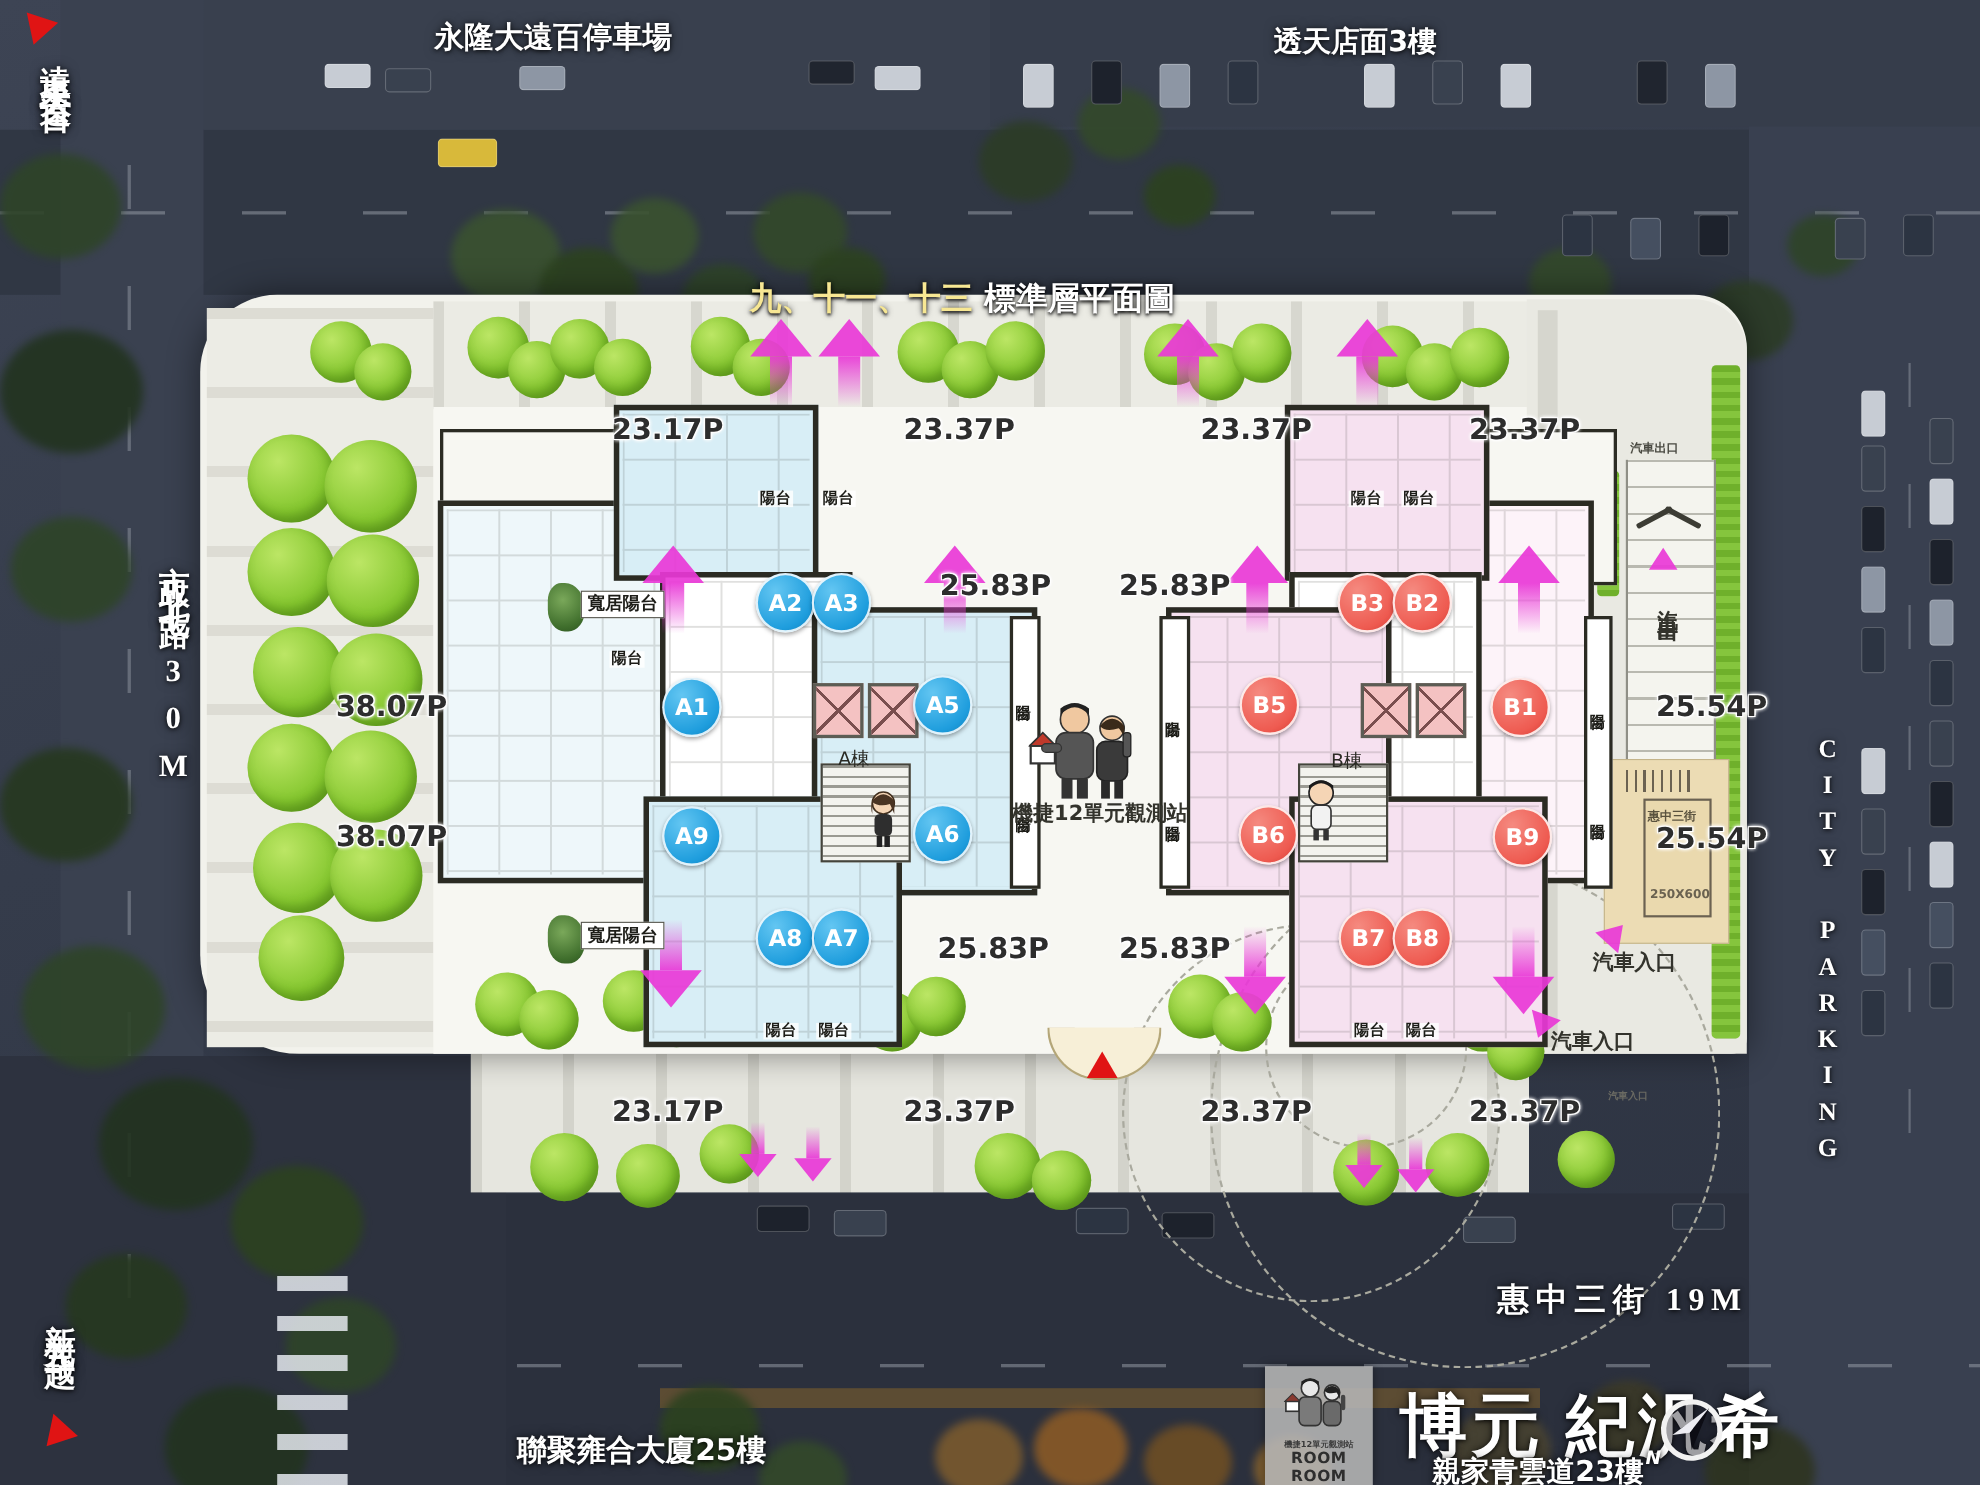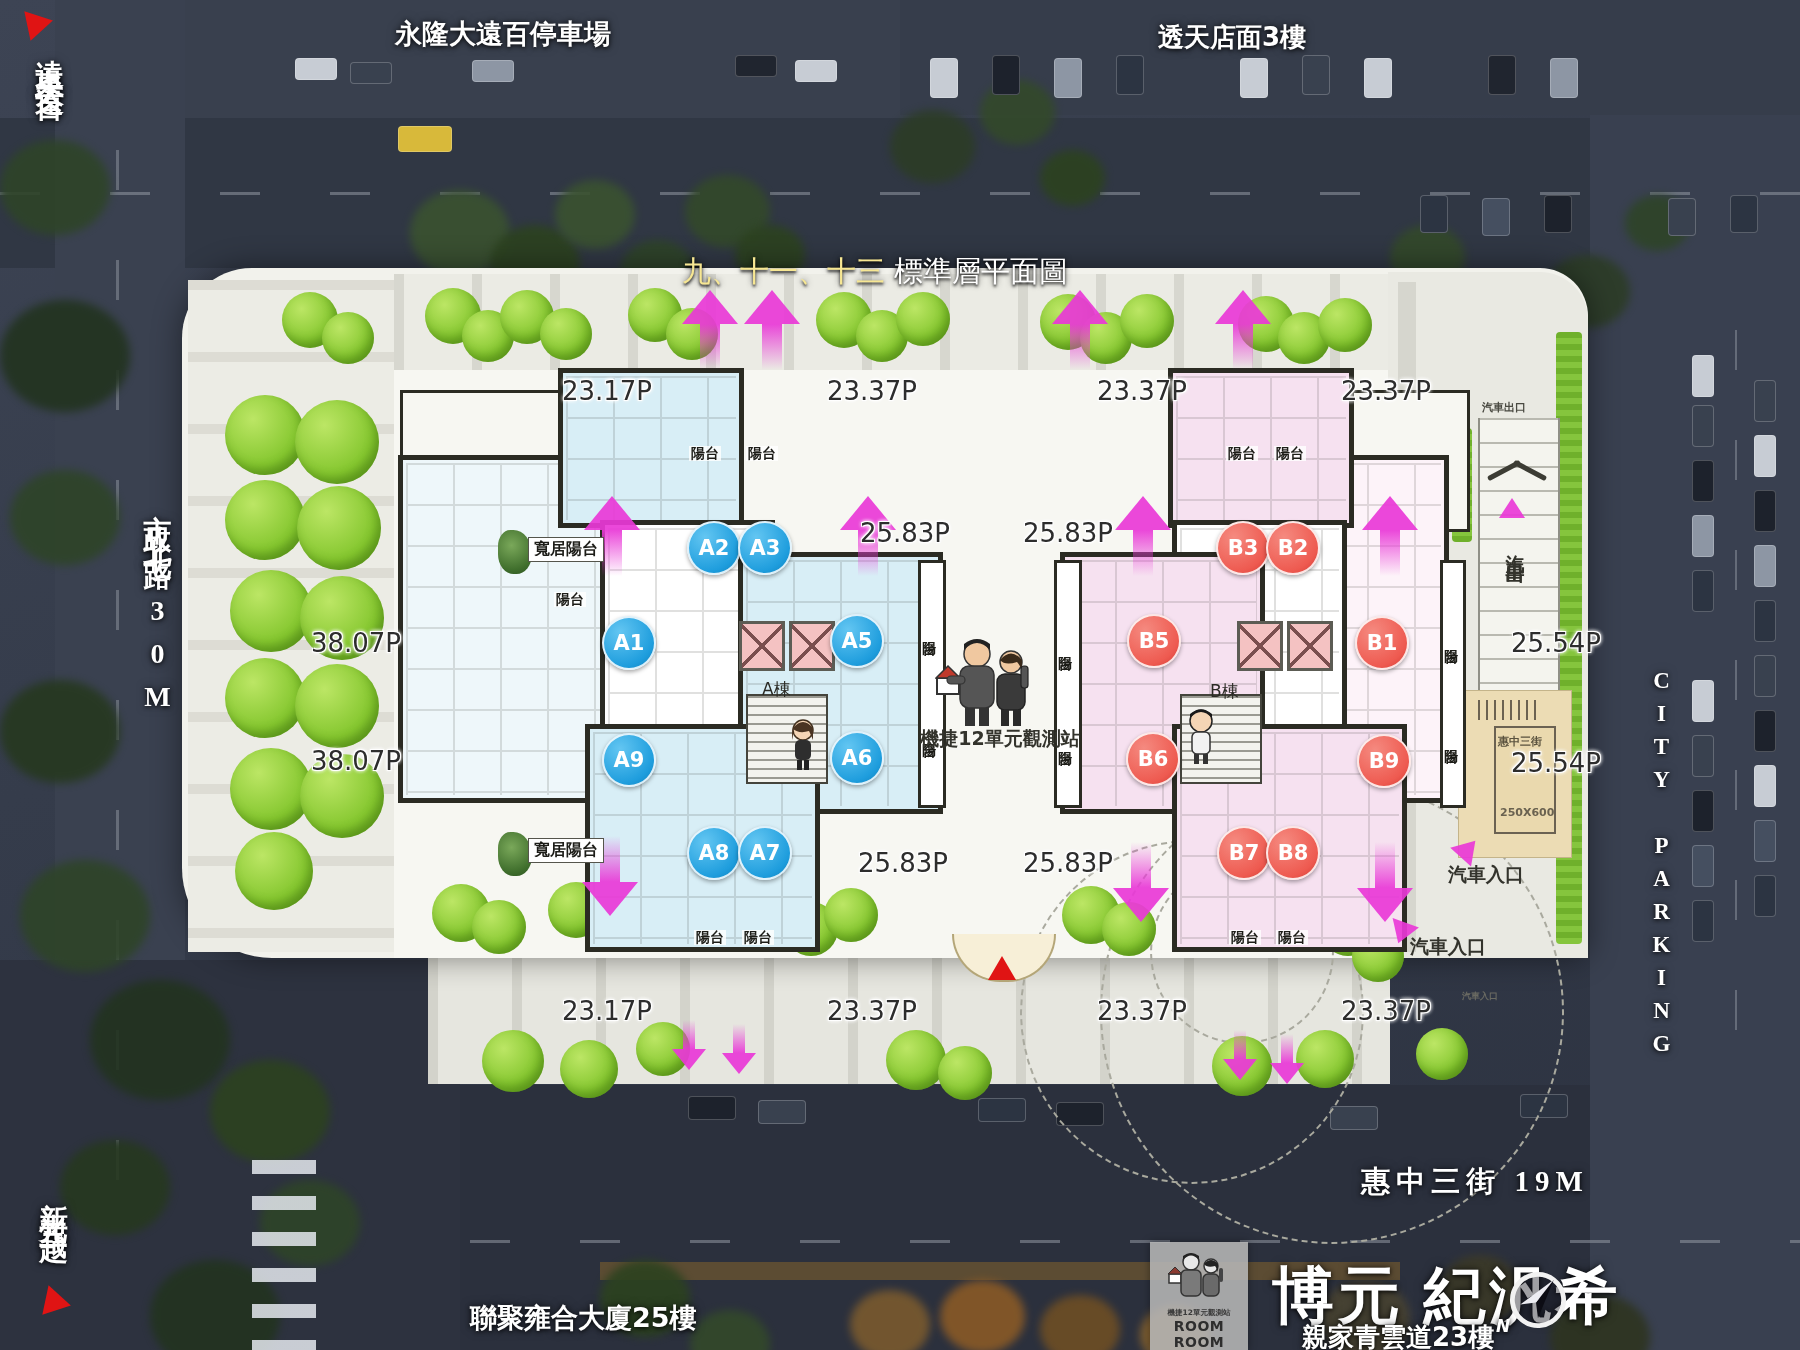--- a/index.html
+++ b/index.html
@@ -40,21 +40,21 @@
   .core{position:absolute;z-index:6;background:#f4c2c2;border:3px solid #5c5c54;box-sizing:border-box;
         background-image:linear-gradient(45deg,transparent calc(50% - 1.5px),#7a4e4e 0 calc(50% + 1.5px),transparent 0),
                          linear-gradient(-45deg,transparent calc(50% - 1.5px),#7a4e4e 0 calc(50% + 1.5px),transparent 0);}
   .stair{position:absolute;z-index:6;background:#f3f3ee;border:2px solid #44443c;box-sizing:border-box;
         background-image:repeating-linear-gradient(180deg,#9a9a92 0 2px,transparent 2px 9px);}
   .canopy{position:absolute;background:#f7efd7;border:2px solid #b4a678;border-top:none;border-radius:0 0 56px 56px;z-index:6;}
   
   .w{color:#fff;font-weight:bold;text-shadow:0 1px 4px rgba(0,0,0,.85),0 0 10px rgba(0,0,0,.5);z-index:9;white-space:nowrap;}
   .serif{font-family:"Liberation Serif","DejaVu Serif",serif;}
   .vtext{writing-mode:vertical-rl;text-orientation:upright;}
-  .meas{position:absolute;font-weight:normal;font-size:26px;color:#2d2d2d;white-space:nowrap;z-index:9;transform:translateX(-50%);
+  .meas{position:absolute;font-weight:bold;font-size:26px;color:#2d2d2d;white-space:nowrap;z-index:9;transform:translateX(-50%);
         text-shadow:0 0 4px #fff,0 0 4px #fff,0 0 5px #fff,-1px 1px 0 #fff,1px -1px 0 #fff,1px 1px 0 #fff,-1px -1px 0 #fff;}
   .badge{position:absolute;width:50px;height:50px;border-radius:50%;z-index:8;display:flex;align-items:center;justify-content:center;
         color:#fff;font-weight:bold;font-size:21px;border:2px solid rgba(255,255,255,.85);box-shadow:0 2px 4px rgba(0,0,0,.35);}
   .badge.a{background:radial-gradient(circle at 32% 28%,#63c6f2,#1e9ddd 70%,#0f7fba);}
   .badge.b{background:radial-gradient(circle at 32% 28%,#f58a80,#ee5a50 70%,#d23a32);}
   .balc{position:absolute;font-size:14px;font-weight:bold;color:#1d1d18;background:rgba(255,255,255,.8);padding:0 2px;
         z-index:9;white-space:nowrap;transform:translateX(-50%);line-height:1.05;}
   .balc.v{transform:none;writing-mode:vertical-rl;text-orientation:upright;padding:2px 0;}
   .wbalc{position:absolute;font-size:16px;font-weight:bold;color:#1d1d18;background:#fff;border:1.5px solid #55554c;
         padding:1px 5px;z-index:9;white-space:nowrap;}
@@ -472,21 +472,21 @@
   <div class="tri" style="left:18px;top:8px;border-left:15px solid transparent;border-right:15px solid transparent;border-bottom:26px solid #e01414;transform:rotate(-42deg);z-index:9;"></div>
   <div class="abs w" style="left:395px;top:16px;font-size:27px;">永隆大遠百停車場</div>
   <div class="abs w" style="left:1158px;top:20px;font-size:26px;">透天店面3樓</div>
   <div class="abs w serif vtext" style="left:138px;top:492px;font-size:28px;letter-spacing:12px;">市政北七路 30M</div>
   <div class="abs w serif vtext" style="left:34px;top:1180px;font-size:29px;letter-spacing:10px;">新光三越</div>
   <div class="tri" style="left:36px;top:1292px;border-left:15px solid transparent;border-right:15px solid transparent;border-bottom:26px solid #e01414;transform:rotate(222deg);z-index:9;"></div>
   <div class="abs w" style="left:470px;top:1300px;font-size:27px;">聯聚雍合大廈25樓</div>
   <div class="abs w serif" style="left:1475px;top:1162px;font-size:29px;letter-spacing:6px;transform:translateX(-50%);">惠中三街  19M</div>
   <div class="abs w serif vtext" style="left:1648px;top:668px;font-size:23px;letter-spacing:8px;font-weight:bold;">CITY PARKING</div>
 
-  <div class="abs" style="left:875px;top:252px;transform:translateX(-50%);z-index:9;white-space:nowrap;font-size:29px;font-weight:normal;text-shadow:0 2px 3px rgba(0,0,0,.9),0 0 6px rgba(0,0,0,.7);">
+  <div class="abs" style="left:875px;top:252px;transform:translateX(-50%);z-index:9;white-space:nowrap;font-size:29px;font-weight:bold;text-shadow:0 2px 3px rgba(0,0,0,.9),0 0 6px rgba(0,0,0,.7);">
     <span style="color:#f7e793;">九、十一、十三</span>
     <span style="color:#ffffff;">標準層平面圖</span>
   </div>
 
   <div class="tri" style="left:988px;top:956px;border-left:14px solid transparent;border-right:14px solid transparent;border-bottom:24px solid #e01414;z-index:8;"></div>
 
   <div class="logo-box" style="left:1150px;top:1242px;width:98px;height:108px;">
     <svg width="64" height="54" viewBox="0 0 64 54" style="margin:8px auto 0;">
       <rect x="2" y="24" width="12" height="9" fill="#fff" stroke="#333" stroke-width="1.5"></rect>
       <polygon points="1,24 8,17 15,24" fill="#8a3a30" stroke="#333"></polygon>

